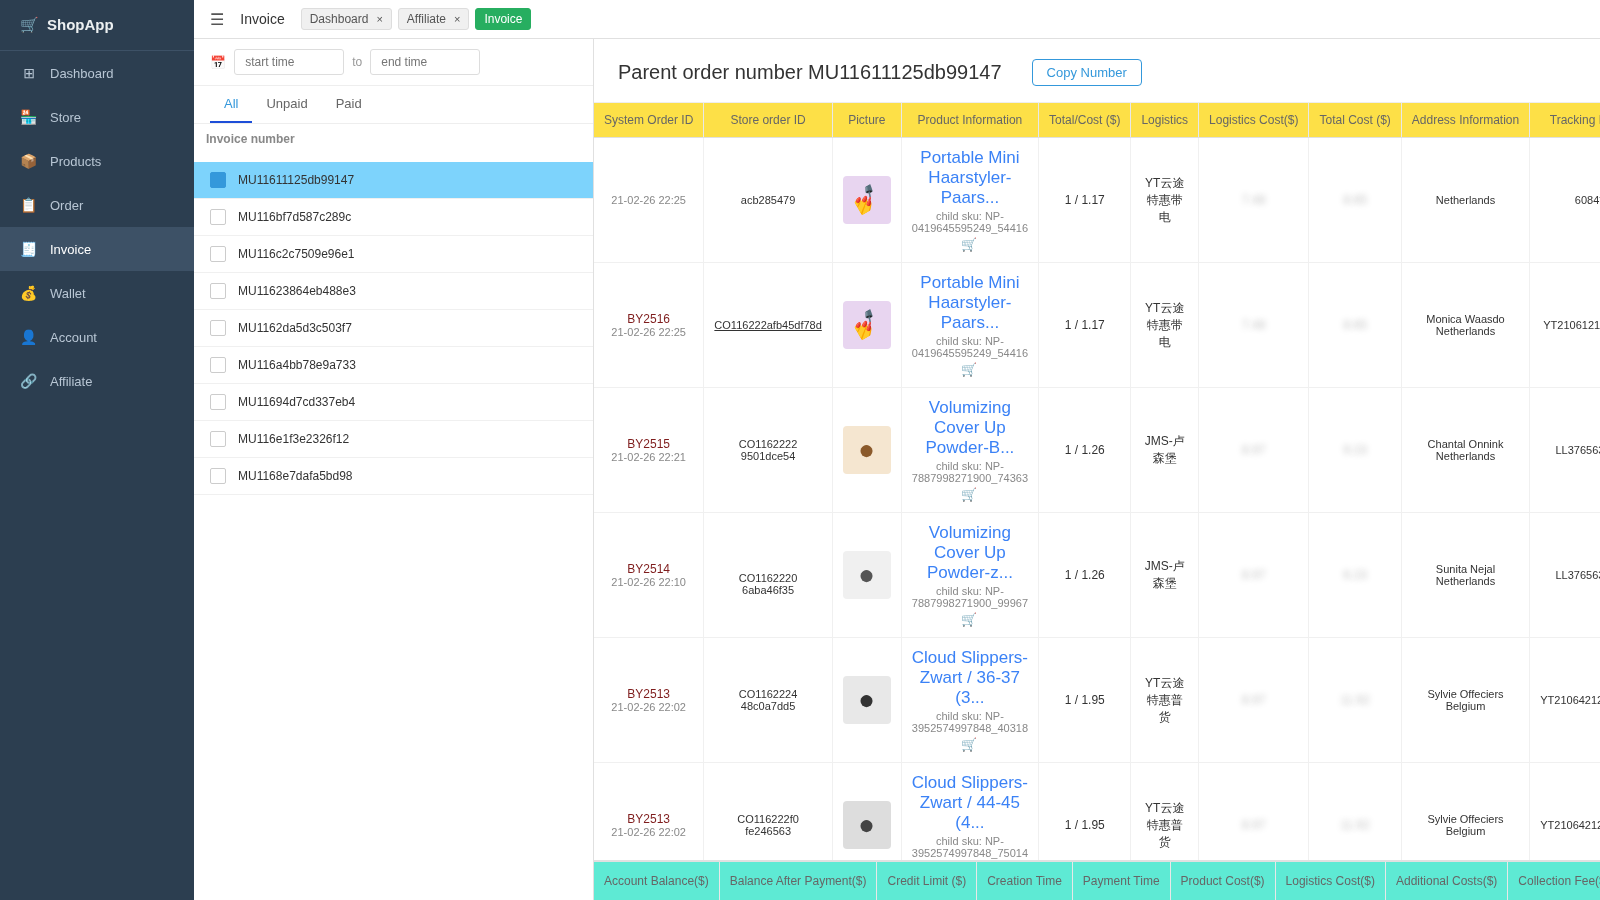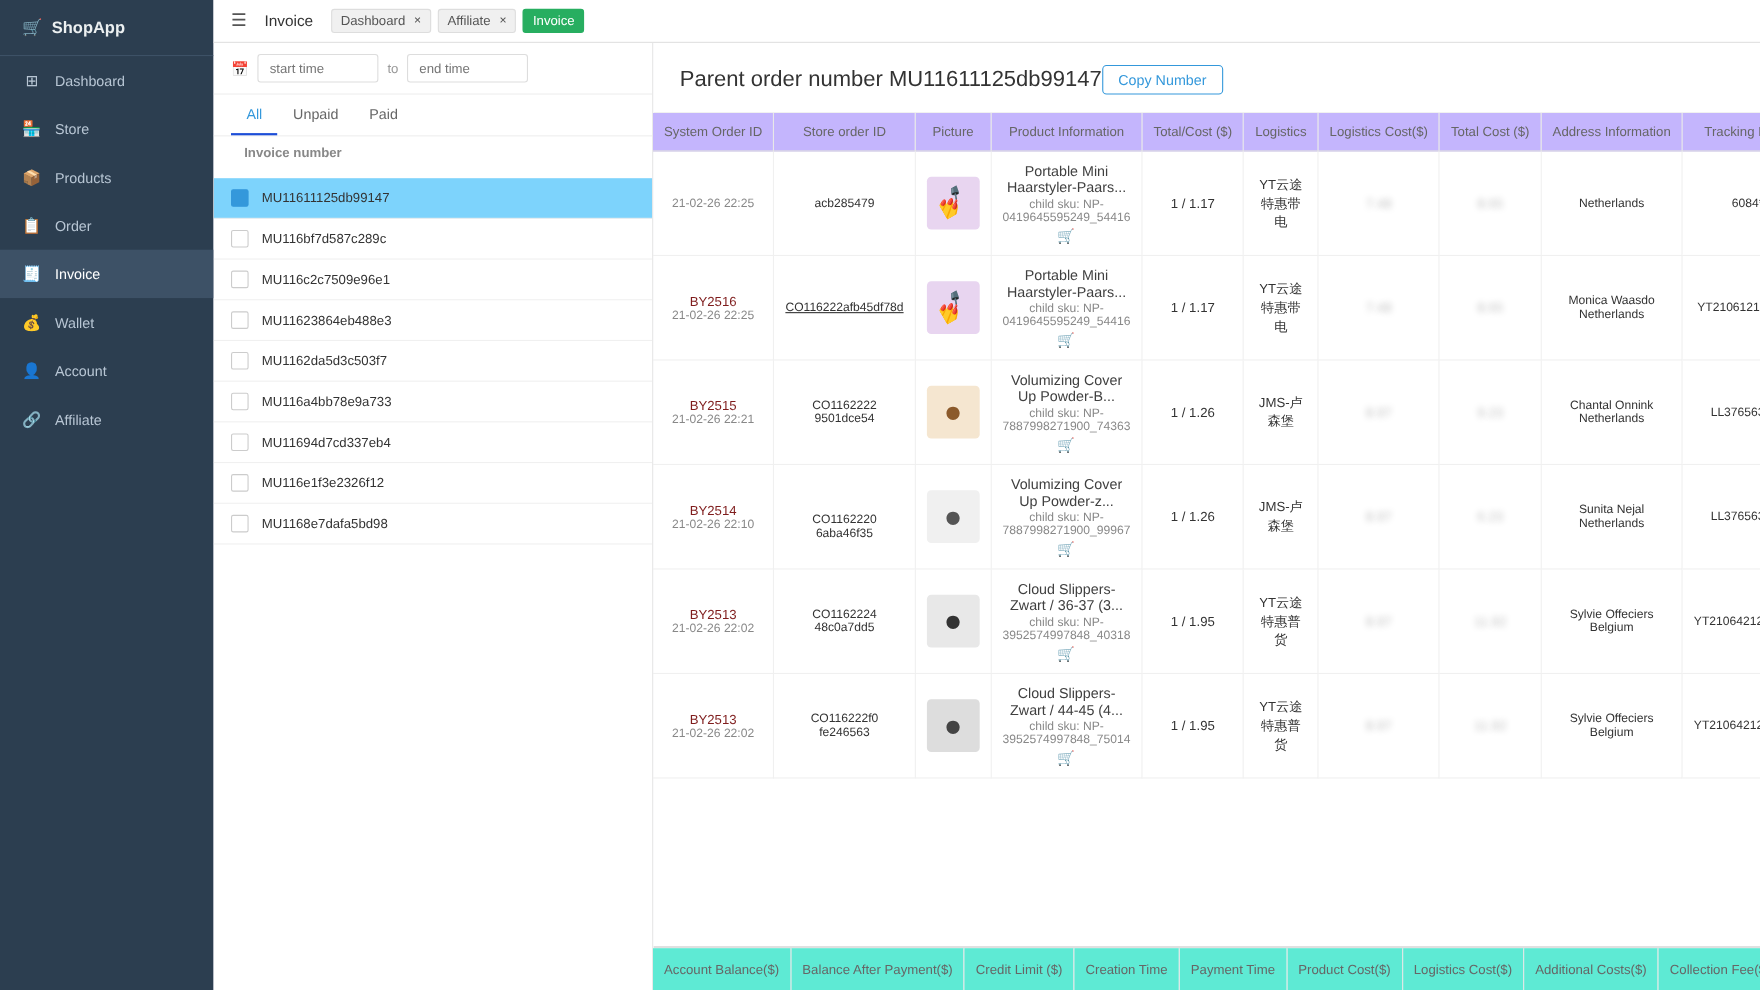--- a/index.html
+++ b/index.html
@@ -32,43 +32,43 @@
     .filter-sep { color: #999; font-size: 12px; }
     .filter-cal-icon { color: #aaa; font-size: 13px; }
 
     
     .tabs { display: flex; padding: 0 16px; border-bottom: 1px solid #eee; }
     .tab { padding: 10px 14px; font-size: 13px; color: #666; cursor: pointer; border-bottom: 2px solid transparent; }
     .tab.active { color: #3498db; border-bottom: 2px solid #1d4ed8; }
 
     
     .invoice-list { flex: 1; overflow-y: auto; padding: 8px 0; }
-    .invoice-list-header { padding: 8px 28px; font-size: 12px; color: #888; font-weight: 600; }
+    .invoice-list-header { padding: 8px 12px; font-size: 12px; color: #888; font-weight: 600; }
     .invoice-row { display: flex; align-items: center; padding: 10px 16px; border-bottom: 1px solid #f0f0f0; cursor: pointer; }
     .invoice-row.selected { background: #7dd3fc; text-align: center; }
     .invoice-checkbox { width: 16px; height: 16px; border: 1px solid #ccc; border-radius: 2px; margin-right: 12px; flex-shrink: 0; }
     .invoice-number { font-size: 12px; color: #333; }
 
     
     .right-panel { flex: 1; background: #fff; overflow-y: auto; display: flex; flex-direction: column; }
 
     
-    .detail-header { padding: 20px 24px 16px; border-bottom: 1px solid #eee; display: flex; align-items: center; gap: 0; }
+    .detail-header { padding: 20px 24px 16px; border-bottom: 1px solid #eee; display: flex; align-items: center; gap: 30px; }
     .detail-title { font-size: 20px; font-weight: 500; color: #333; }
     .copy-number-btn { border: 1px solid #3498db; color: #3498db; background: #fff; border-radius: 4px; padding: 5px 14px; font-size: 13px; cursor: pointer; }
 
     
     .detail-table-wrap { flex: 1; overflow-x: auto; }
     .detail-table { width: 100%; border-collapse: collapse; font-size: 12px; min-width: 900px; }
-    .detail-table th { background: #c4b5fd; color: #666; font-weight: 500; padding: 10px 10px; border-bottom: 1px solid #e0e0e0; border-right: 1px solid #e8e8e8; text-align: center; white-space: nowrap; }
+    .detail-table th { background: #fde047; color: #666; font-weight: 500; padding: 10px 10px; border-bottom: 1px solid #e0e0e0; border-right: 1px solid #e8e8e8; text-align: center; white-space: nowrap; }
     .detail-table td { padding: 10px 10px; border-bottom: 1px solid #f0f0f0; border-right: 1px solid #f0f0f0; text-align: center; vertical-align: middle; color: #333; }
     .order-id-link { color: #7f1d1d; text-decoration: none; cursor: pointer; display: block; }
     .order-date { color: #888; font-size: 11px; }
     .product-info-cell { text-align: left; max-width: 200px; }
-    .product-name { color: #404040; font-size: 13px; cursor: pointer; }
+    .product-name { color: #3b82f6; font-size: 17px; cursor: pointer; }
     .product-sku { color: #888; font-size: 11px; margin-top: 2px; }
     .cart-icon { color: #3498db; font-size: 13px; margin-top: 3px; }
     .blurred { color: transparent; text-shadow: 0 0 6px #bbb; user-select: none; font-size: 12px; }
     .address-cell { text-align: left; font-size: 11px; }
 
     
     .footer-table-wrap { border-top: 2px solid #e0e0e0; overflow-x: auto; }
     .footer-table { width: 100%; border-collapse: collapse; font-size: 12px; }
     .footer-table th { background: #5eead4; color: #666; font-weight: 500; padding: 12px 10px; border-right: 1px solid #e8e8e8; text-align: center; white-space: nowrap; }
 

